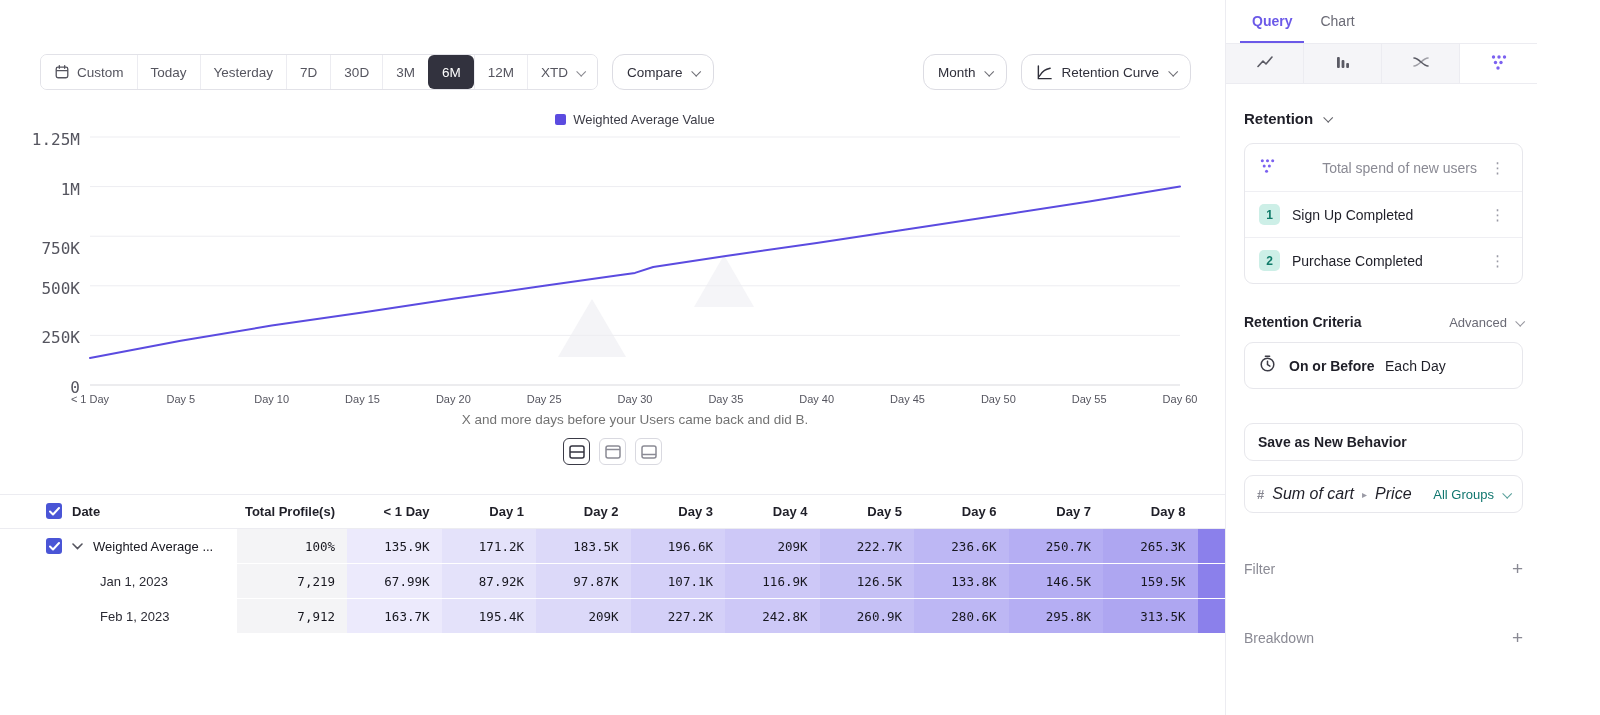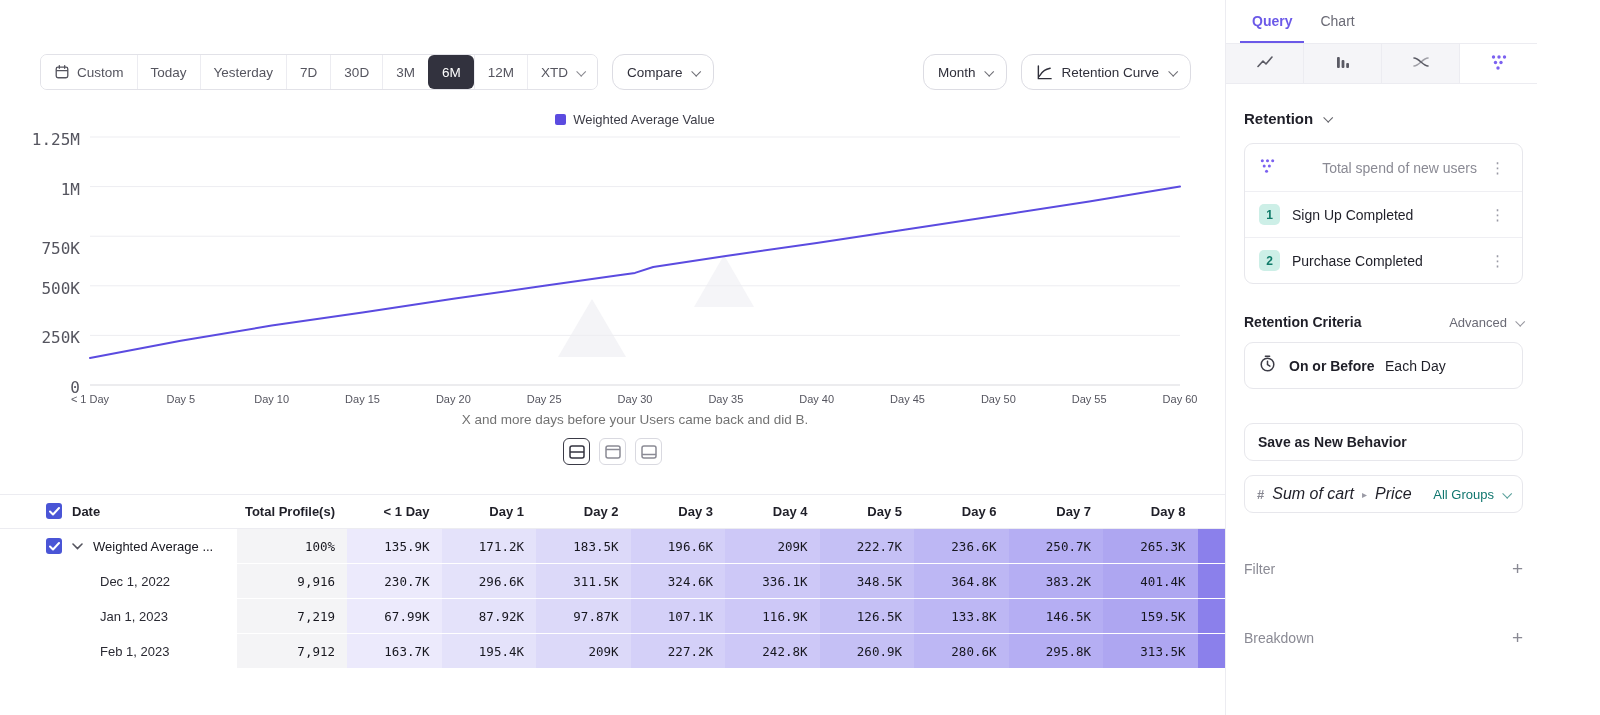--- a/index.html
+++ b/index.html
@@ -260,36 +260,20 @@
           <div class="tcell" style="background: rgba(106, 92, 230, 0.286);">196.6K</div>
           <div class="tcell" style="background: rgba(106, 92, 230, 0.337);">209K</div>
           <div class="tcell" style="background: rgba(106, 92, 230, 0.39);">222.7K</div>
           <div class="tcell" style="background: rgba(106, 92, 230, 0.443);">236.6K</div>
           <div class="tcell" style="background: rgba(106, 92, 230, 0.494);">250.7K</div>
           <div class="tcell" style="background: rgba(106, 92, 230, 0.545);">265.3K</div>
           <div class="tcell" style="background: rgba(106, 92, 230, 0.78);"></div>
         </div>
         <div class="trow">
           <div class="tcell date indent">
-            <span>Dec 1, 2022</span>
-          </div>
-          <div class="tcell total">9,916</div>
-          <div class="tcell" style="background: rgba(106, 92, 230, 0.13);">230.7K</div>
-          <div class="tcell" style="background: rgba(106, 92, 230, 0.18);">296.6K</div>
-          <div class="tcell" style="background: rgba(106, 92, 230, 0.235);">311.5K</div>
-          <div class="tcell" style="background: rgba(106, 92, 230, 0.286);">324.6K</div>
-          <div class="tcell" style="background: rgba(106, 92, 230, 0.337);">336.1K</div>
-          <div class="tcell" style="background: rgba(106, 92, 230, 0.39);">348.5K</div>
-          <div class="tcell" style="background: rgba(106, 92, 230, 0.443);">364.8K</div>
-          <div class="tcell" style="background: rgba(106, 92, 230, 0.494);">383.2K</div>
-          <div class="tcell" style="background: rgba(106, 92, 230, 0.545);">401.4K</div>
-          <div class="tcell" style="background: rgba(106, 92, 230, 0.78);"></div>
-        </div>
-        <div class="trow">
-          <div class="tcell date indent">
             <span>Jan 1, 2023</span>
           </div>
           <div class="tcell total">7,219</div>
           <div class="tcell" style="background: rgba(106, 92, 230, 0.13);">67.99K</div>
           <div class="tcell" style="background: rgba(106, 92, 230, 0.18);">87.92K</div>
           <div class="tcell" style="background: rgba(106, 92, 230, 0.235);">97.87K</div>
           <div class="tcell" style="background: rgba(106, 92, 230, 0.286);">107.1K</div>
           <div class="tcell" style="background: rgba(106, 92, 230, 0.337);">116.9K</div>
           <div class="tcell" style="background: rgba(106, 92, 230, 0.39);">126.5K</div>
           <div class="tcell" style="background: rgba(106, 92, 230, 0.443);">133.8K</div>

